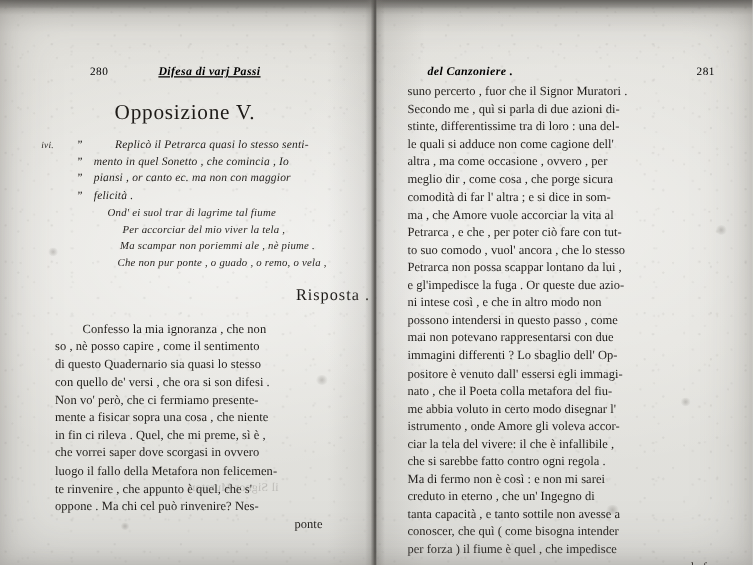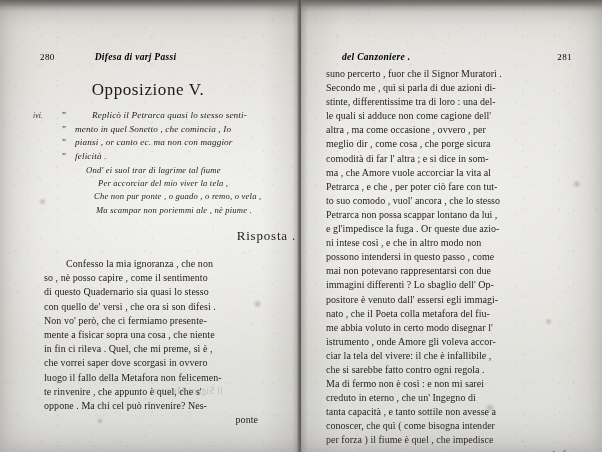--- a/index.html
+++ b/index.html
@@ -47,21 +47,21 @@
   #gutter-soft{position:absolute;top:0;bottom:0;left:262px;width:78px;
     background:linear-gradient(90deg, rgba(120,117,112,0), rgba(120,117,112,.18) 48%, rgba(120,117,112,0));}
 
   .page{position:absolute;top:0;bottom:0;}
   #page-left{left:0;width:296px;}
   #page-right{left:308px;right:0;}
   .running-head{
     position:absolute;display:flex;align-items:baseline;
     font-size:9.5px;letter-spacing:.2px;
   }
-  .folio{font-size:9px;letter-spacing:.4px;}
+  .folio{font-size:9px;letter-spacing:.4px;margin-left:32px;}
   .head-title{font-style:italic;font-weight:600;letter-spacing:.3px;}
 
   .opp-title{
     position:absolute;left:0;right:0;text-align:center;
     font-size:17px;letter-spacing:.6px;color:#1d1a17;
   }
   .section-title{
     position:absolute;left:0;right:0;text-align:right;
     font-size:13px;letter-spacing:.8px;color:#1d1a17;padding-left:46px;
   }
@@ -102,21 +102,21 @@
 
 <div id="scan">
 
   <div id="grain"></div>
   <div id="topedge"></div>
 
   <div class="page" id="page-left">
 
     <div class="running-head" style="left:40px;top:52px;width:220px;">
       <span class="folio blur">280</span>
-      <span class="head-title blur" style="margin-left:40px;">Difesa di varj Passi</span>
+      <span class="head-title blur" style="margin-left:40px;text-decoration:underline;">Difesa di varj Passi</span>
     </div>
 
     <div class="opp-title blur" style="top:80px;">Opposizione V.</div>
 
     <div class="marginal blur" style="left:33px;top:111px;">ivi.</div>
 
     <div class="quoted blur" style="left:60px;top:110px;">
       <div class="qline">
         <span class="qmark">”</span>
         <span class="qtext" style="padding-left:17px;">Replicò il Petrarca quasi lo stesso senti-</span>
@@ -131,22 +131,22 @@
       </div>
       <div class="qline">
         <span class="qmark">”</span>
         <span class="qtext">felicità .</span>
       </div>
     </div>
 
     <div class="verse blur" style="left:86px;top:165px;">
       <div class="vline" style="padding-left:0px;">Ond' ei suol trar di lagrime tal fiume</div>
       <div class="vline" style="padding-left:12px;">Per accorciar del mio viver la tela ,</div>
+      <div class="vline" style="padding-left:10px;">Ma scampar non poriemmi ale , nè piume .</div>
       <div class="vline" style="padding-left:8px;">Che non pur ponte , o guado , o remo, o vela ,</div>
-      <div class="vline" style="padding-left:10px;">Ma scampar non poriemmi ale , nè piume .</div>
     </div>
 
     <div class="section-title blur" style="top:228px;">Risposta .</div>
 
     <div class="body blur" style="left:44px;top:258px;width:214px;">
       <div class="bline ind">Confesso la mia ignoranza , che non</div>
       <div class="bline">so , nè posso capire , come il sentimento</div>
       <div class="bline">di questo Quadernario sia quasi lo stesso</div>
       <div class="bline">con quello de' versi , che ora si son difesi .</div>
       <div class="bline">Non vo' però, che ci fermiamo presente-</div>

